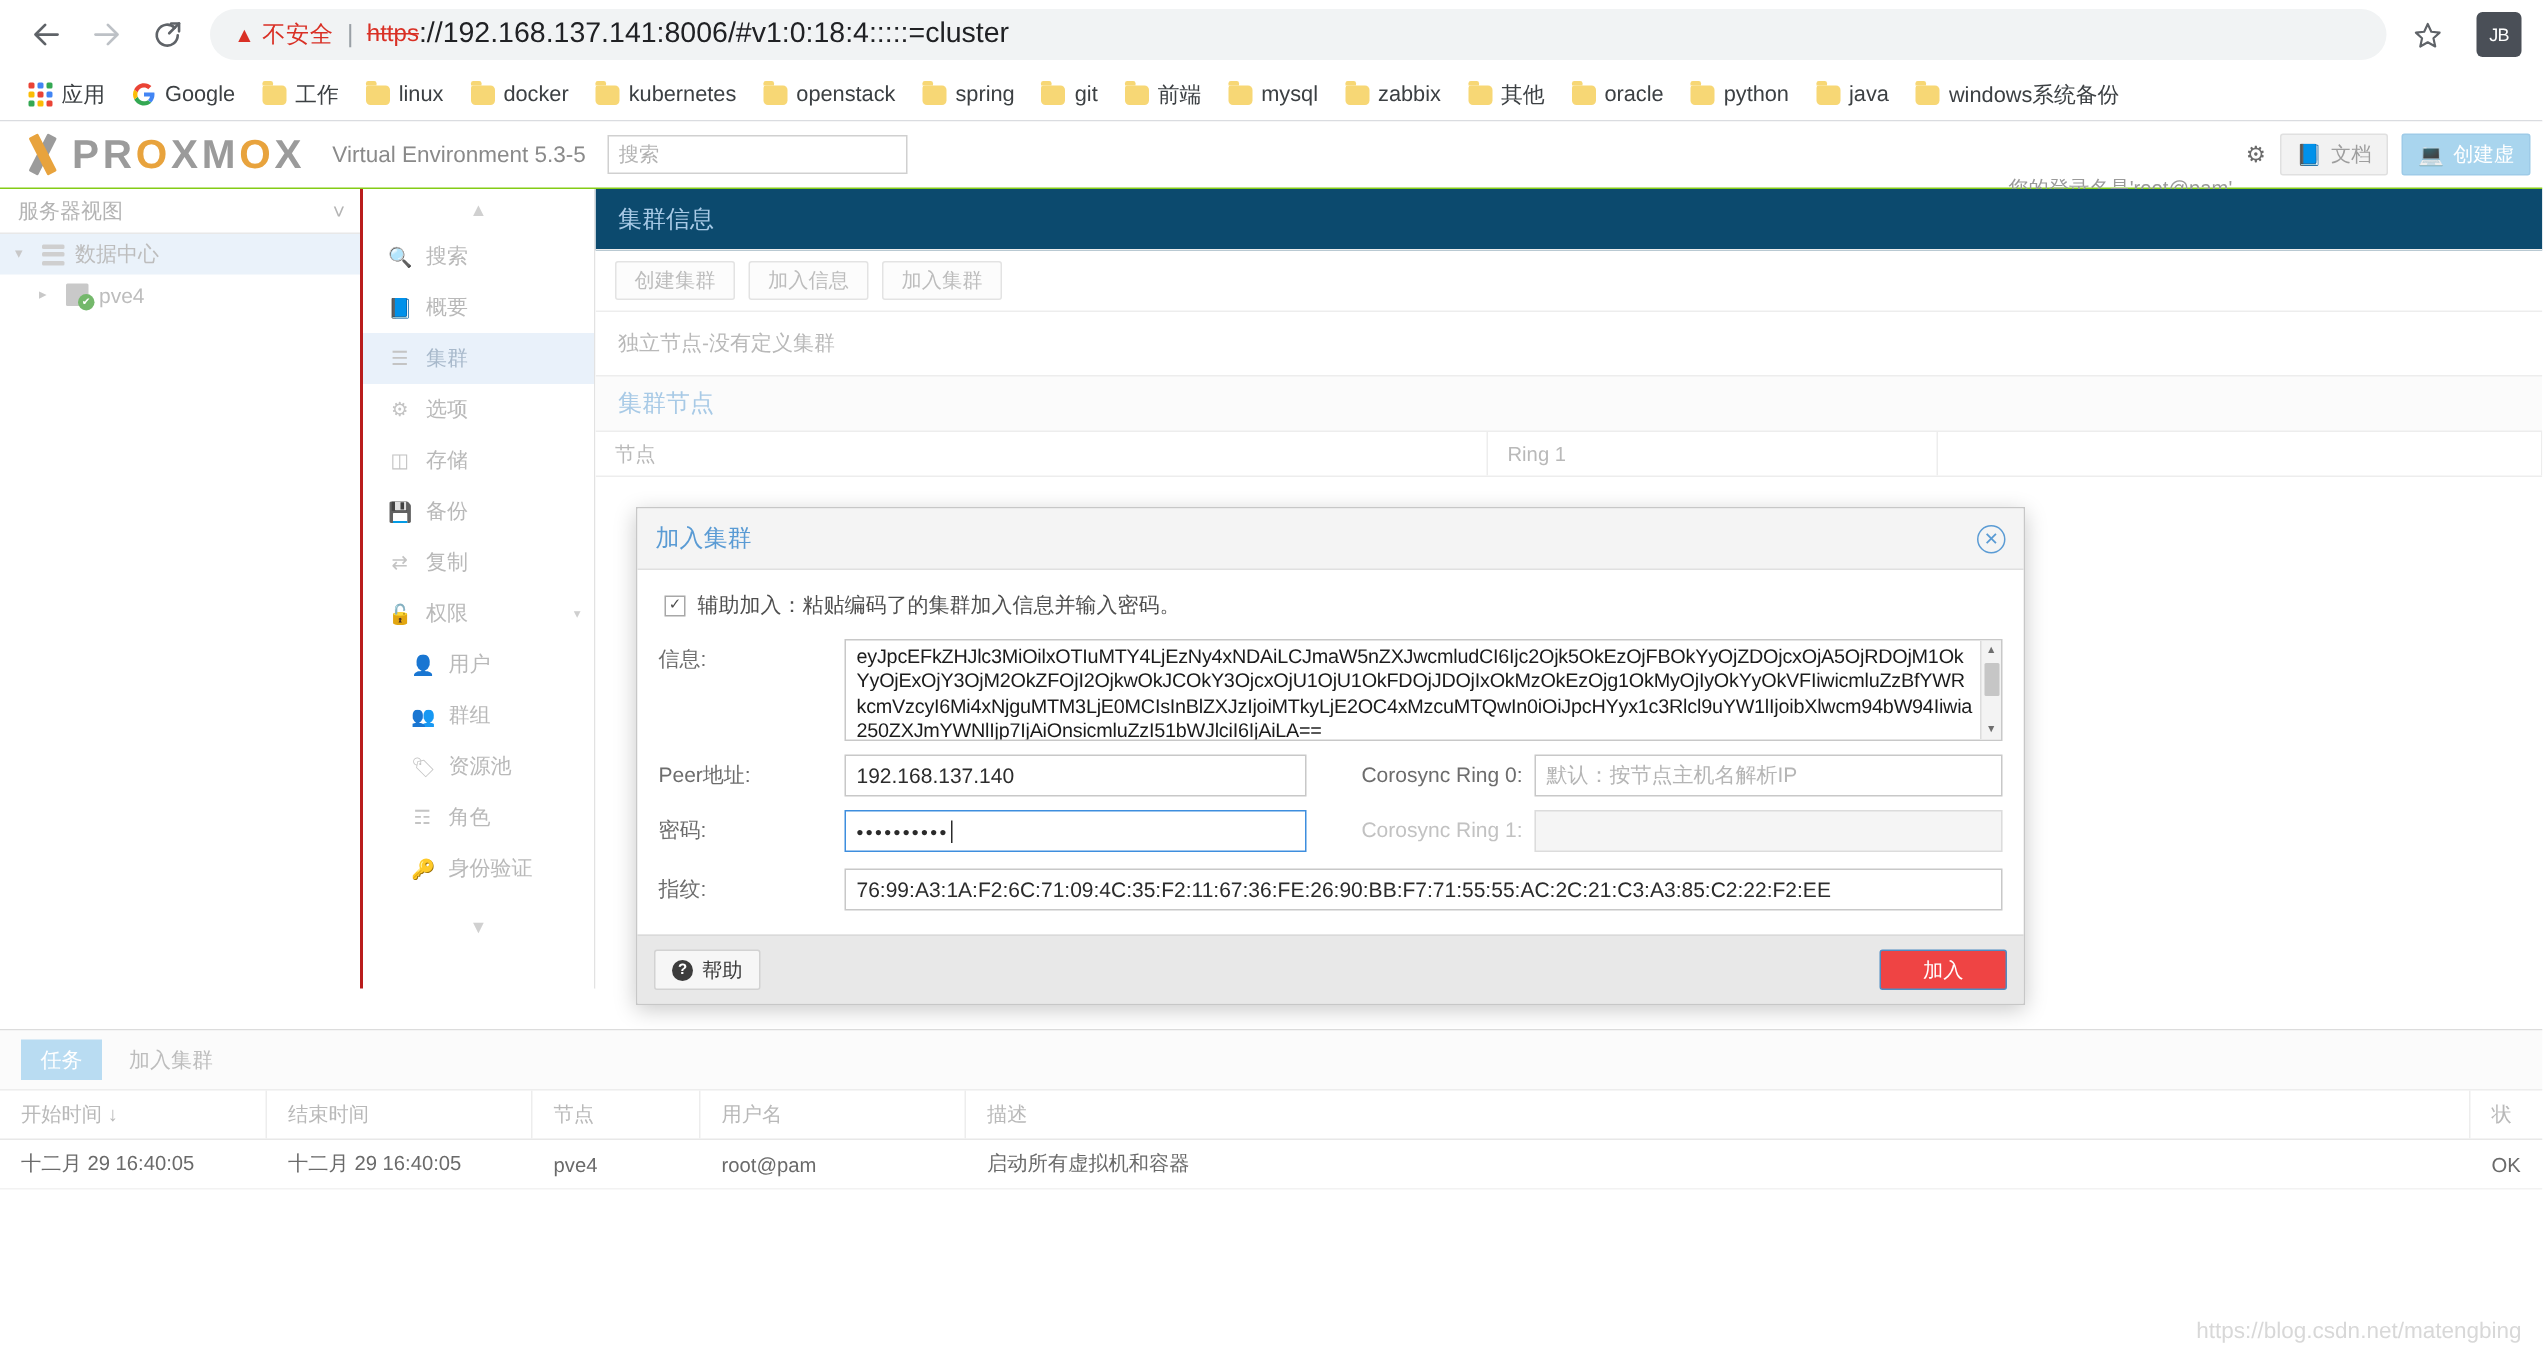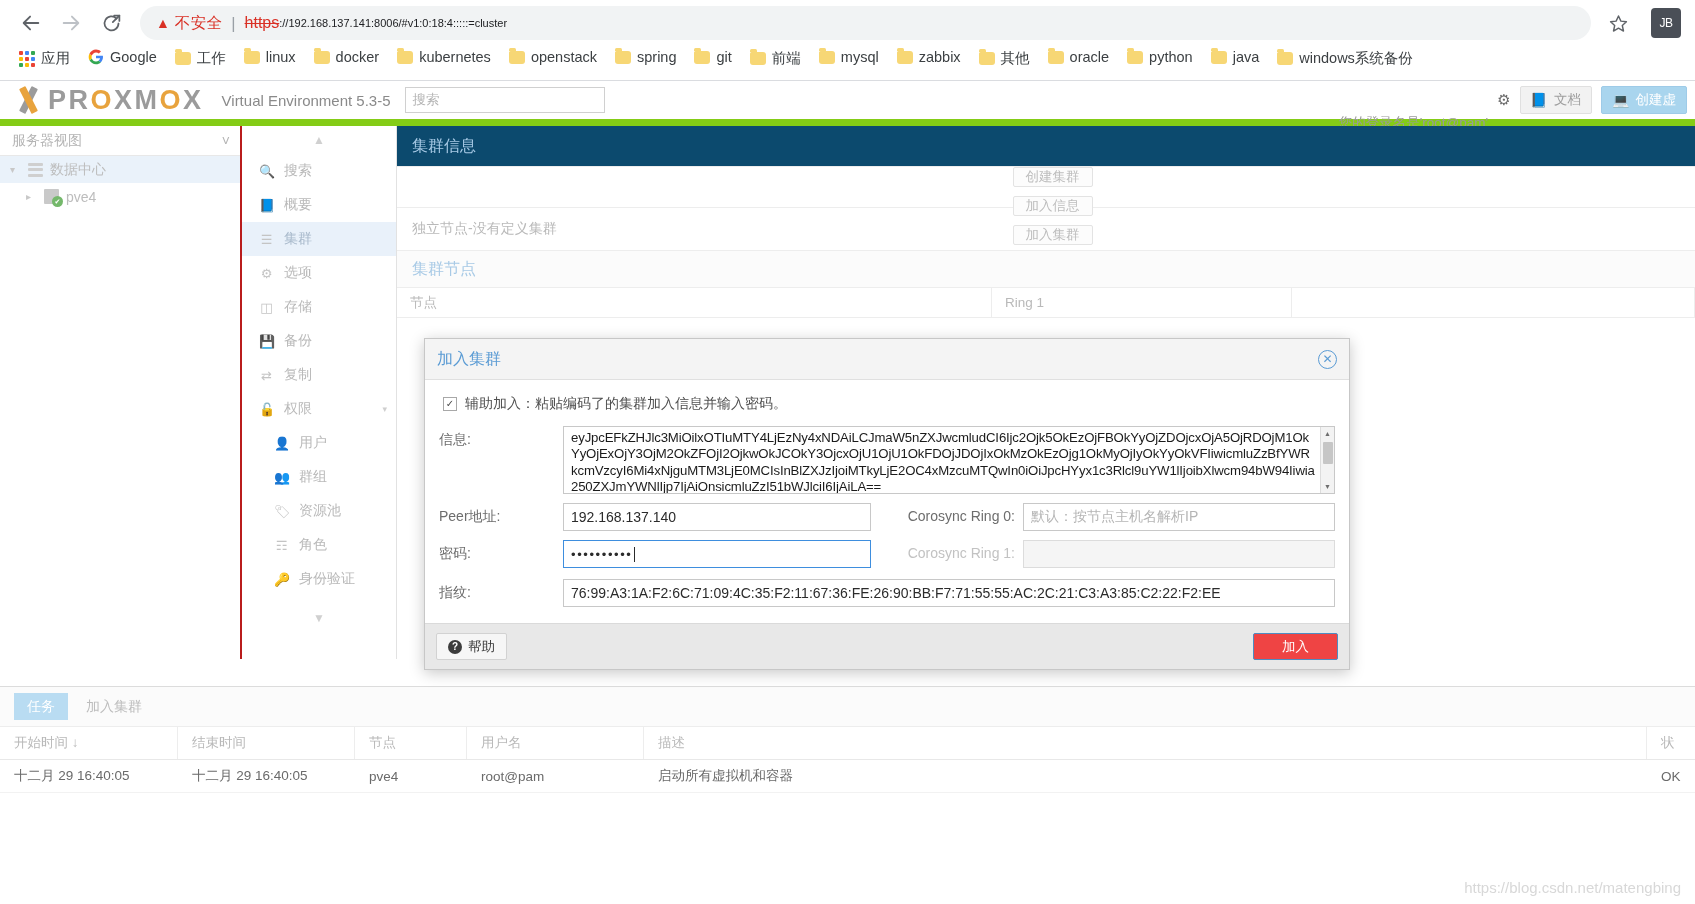--- a/index.html
+++ b/index.html
@@ -23,49 +23,49 @@
   .nav-btn.disabled { color:#bdc1c6; }
   .omnibox {
     flex:1 1 auto; height:34px; background:#f1f3f4; border-radius:18px;
     display:flex; align-items:center; padding:0 16px; margin-left:6px;
     font-size:16.5px; color:#202124; overflow:hidden; white-space:nowrap;
   }
   .warn-tri { color:#d93025; font-size:14px; margin-right:5px; line-height:1; }
   .insecure-text { color:#d93025; font-size:15.5px; letter-spacing:.3px; }
   .omni-sep { color:#9aa0a6; margin:0 9px; font-weight:300; }
   .url-scheme { color:#d93025; text-decoration:line-through; font-size:16px; }
-  .url-rest { color:#202124; font-size:11px; }
+  .url-rest { color:#202124; font-size:19px; }
   .star-icon { width:34px; height:34px; display:flex; align-items:center; justify-content:center; color:#5f6368; margin-left:4px;}
   .profile-chip {
     width:30px; height:30px; border-radius:4px; background:#4a4f57; color:#fff;
     font-size:12px; display:flex; align-items:center; justify-content:center;
     margin-left:10px; letter-spacing:-0.5px;
   }
 
   
   .bookmarks {
-    height:34px; display:flex; align-items:flex-start; padding:0 10px; gap:0;
+    height:34px; display:flex; align-items:center; padding:0 10px; gap:0;
     background:#fff; overflow:hidden; white-space:nowrap;
   }
   .bm { display:flex; align-items:center; gap:6px; padding:3px 9px; font-size:14.5px; color:#3c4043; flex:0 0 auto; }
   .apps-grid { display:grid; grid-template-columns:repeat(3,4px); grid-template-rows:repeat(3,4px); gap:2px; }
   .apps-grid i { display:block; width:4px; height:4px; border-radius:1px; }
   .folder-ic {
     width:16px; height:13px; background:#f7d775; border-radius:1.5px 3px 3px 3px; position:relative; flex:0 0 auto;
   }
   .folder-ic:before {
     content:""; position:absolute; top:-3px; left:0; width:7px; height:3px;
     background:#f7d775; border-radius:1.5px 1.5px 0 0;
   }
   .g-logo { width:16px; height:16px; position:relative; flex:0 0 auto; }
   .chrome-bottom-border { height:1px; background:#dadce0; }
 
   
   .pve-header {
-    height:45px; background:#fff; border-bottom:7px solid #84cc16;
+    height:45px; background:#fff; border-bottom:1px solid #84cc16;
     display:flex; align-items:center; padding:0 8px; position:relative;
   }
   .pve-logo { display:flex; align-items:center; gap:0; margin-right:10px; padding-left:6px; }
   .pve-x { width:28px; height:26px; position:relative; margin-right:6px; }
   .pve-x:before, .pve-x:after {
     content:""; position:absolute; left:11px; top:-1px; width:7px; height:28px; border-radius:1px;
   }
   .pve-x:before { background:#9b9b9b; transform:rotate(27deg); }
   .pve-x:after  { background:#e8a33d; transform:rotate(-27deg); }
   .pve-word { font-size:27px; font-weight:700; letter-spacing:2.5px; color:#9b9b9b; line-height:1; }
@@ -116,21 +116,21 @@
   .menu-item.sel { background:#e9f1fa; color:#a8b9cb; }
   .menu-item.sub { padding-left:32px; }
   .menu-item .mi { width:15px; text-align:center; font-size:13px; color:#c4c4c4; flex:0 0 auto; }
   .menu-item .caret { margin-left:auto; margin-right:9px; font-size:9px; color:#cfcfcf; }
 
   .content-pane { flex:1 1 auto; background:#fff; position:relative; overflow:hidden; }
   .panel-title {
     height:41px; display:flex; align-items:center; padding-left:15px;
     font-size:16px; color:#a8cae6; background:#0c4a6e; border-bottom:1px solid #ededed;
   }
-  .toolbar { height:41px; display:flex; align-items:center; gap:9px; padding-left:13px; border-bottom:1px solid #ededed;flex-direction:column; }
+  .toolbar { height:41px; display:flex; align-items:center; gap:9px; padding-left:13px; border-bottom:1px solid #ededed; }
   .tb-btn {
     height:26px; padding:0 12px; border:1px solid #e3e3e3; border-radius:2px; background:#fcfcfc;
     font-size:13.5px; color:#bdbdbd; display:flex; align-items:center;
   }
   .standalone-note { height:42px; display:flex; align-items:center; padding-left:15px; font-size:14px; color:#b9b9b9; }
   .panel-title2 {
     height:38px; display:flex; align-items:center; padding-left:15px;
     font-size:16px; color:#a8cae6; background:#fbfbfb; border-top:1px solid #ededed; border-bottom:1px solid #ededed;
   }
   .grid-head { height:30px; display:flex; border-bottom:1px solid #ededed; background:#fff; }

